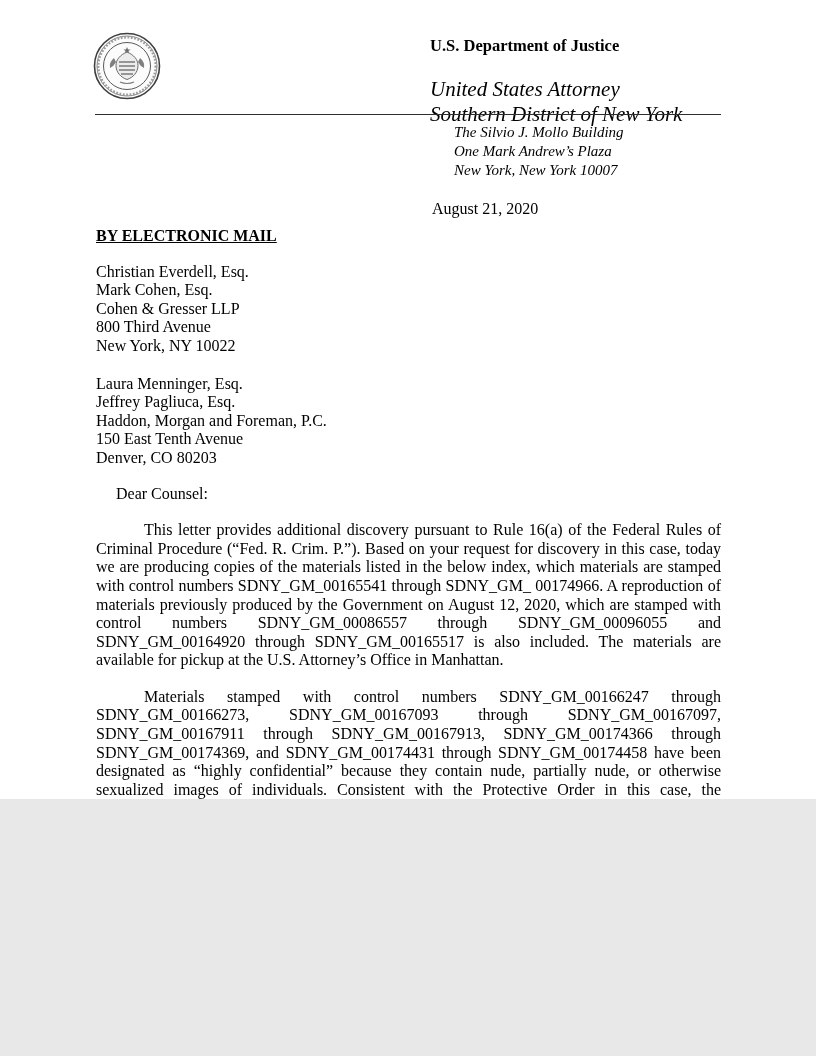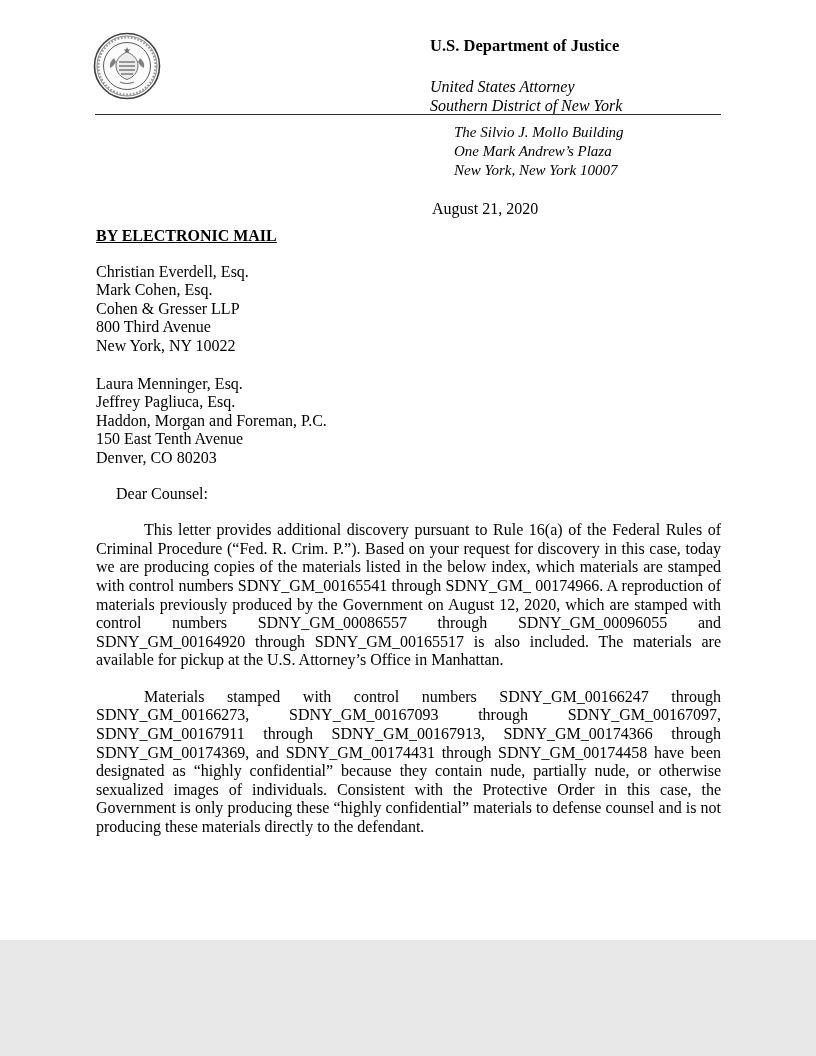--- a/index.html
+++ b/index.html
@@ -1,19 +1,19 @@
 <!DOCTYPE html>
 <html><head>
 <meta charset="utf-8">
 <style>
   html, body { margin: 0; padding: 0; background: #e8e8e8; }
   .page {
     position: relative;
     width: 816px;
-    height: 940px;
+    height: 799px;
     margin: 0 auto;
     background: #ffffff;
     font-family: "Liberation Serif", serif;
     color: #000000;
     font-size: 16px;
     overflow: hidden;
   }
   .seal {
     position: absolute;
     left: 93px;
@@ -21,21 +21,21 @@
     width: 68px;
     height: 68px;
   }
   .hdr-right {
     position: absolute;
     left: 430px;
     top: 36px;
     width: 295px;
   }
   .hdr-agency { font-weight: bold; font-size: 16.5px; }
-  .hdr-office { font-style: italic; font-size: 16px; line-height: 1.2; margin-top: 21px; }
+  .hdr-office { font-style: italic; font-size: 21px; line-height: 1.2; margin-top: 21px; }
   .hdr-rule {
     position: absolute;
     left: 95px;
     right: 95px;
     top: 114px;
     border-top: 1.5px solid #2e2e2e;
     height: 0;
   }
   .hdr-addr {
     position: absolute;

